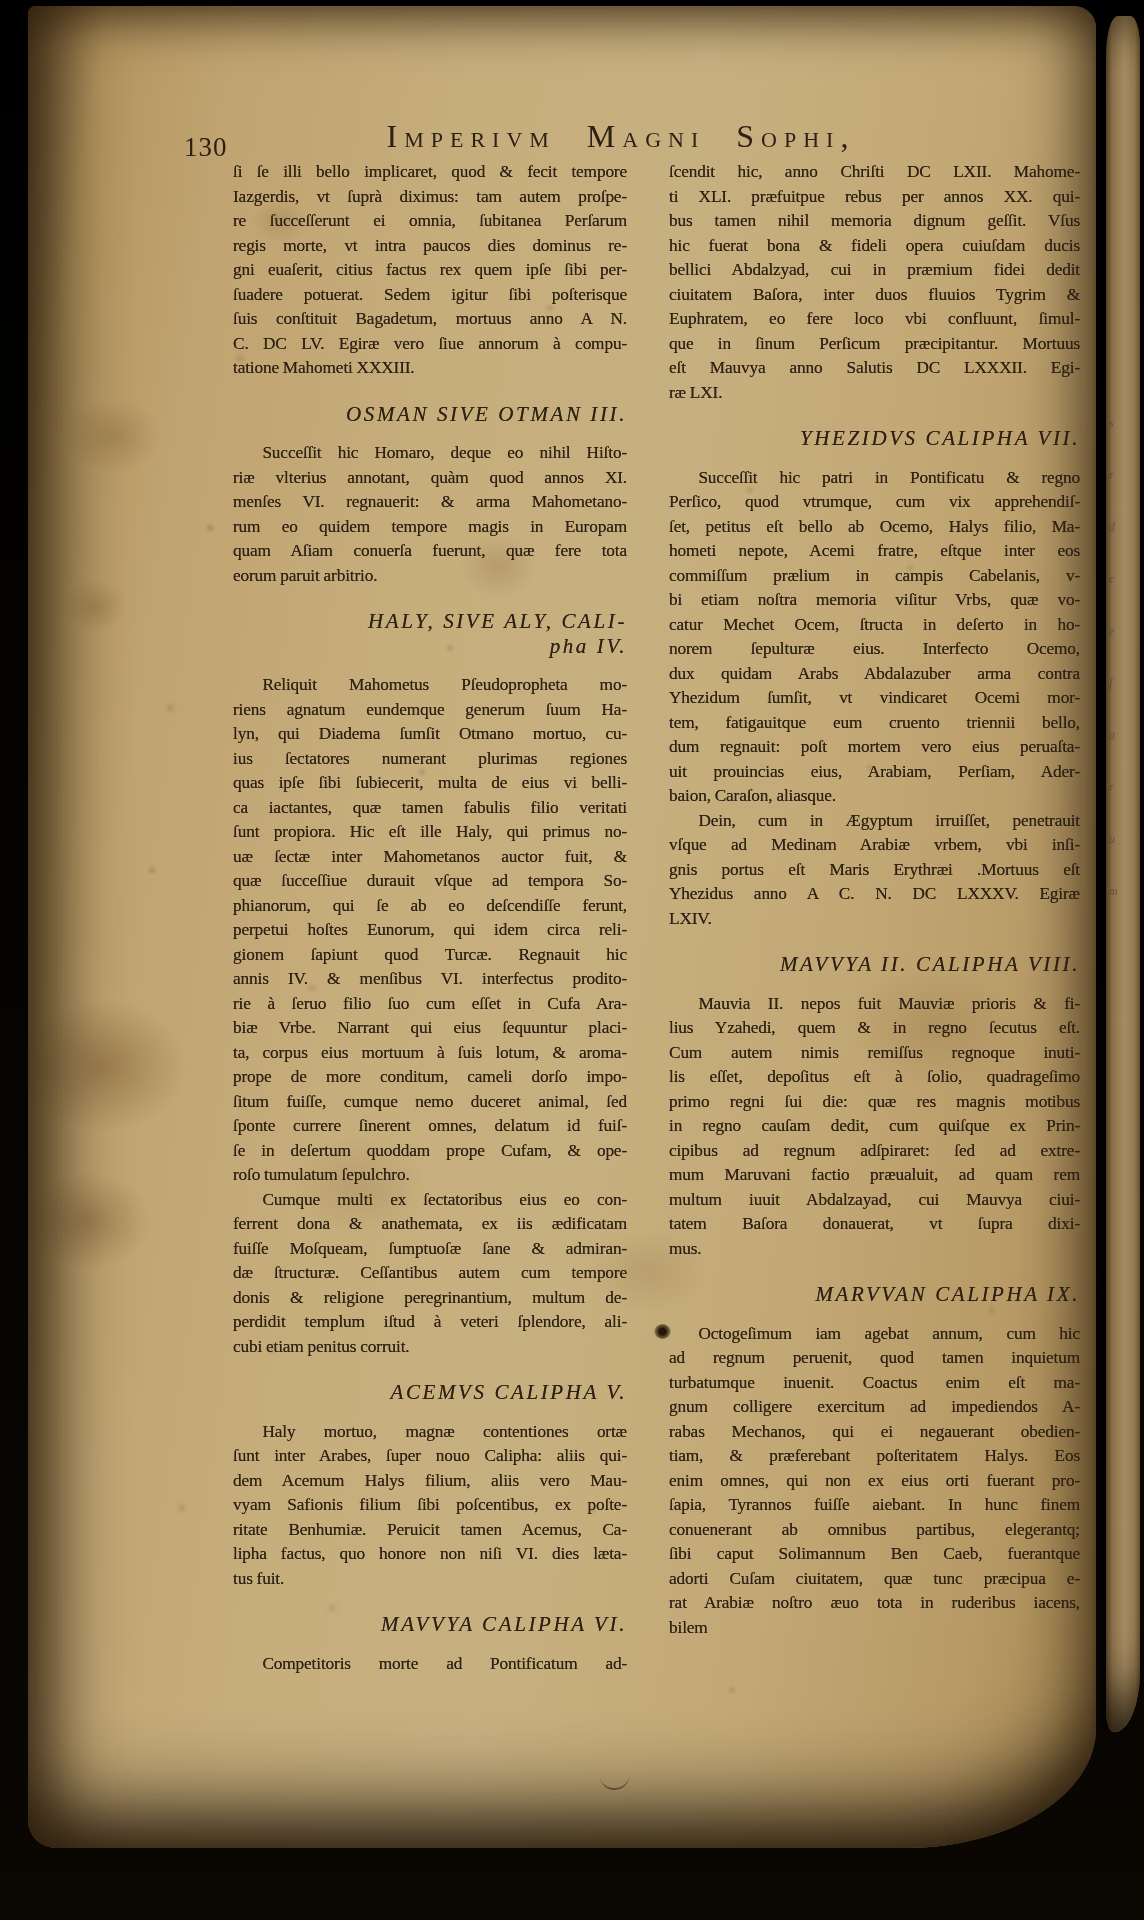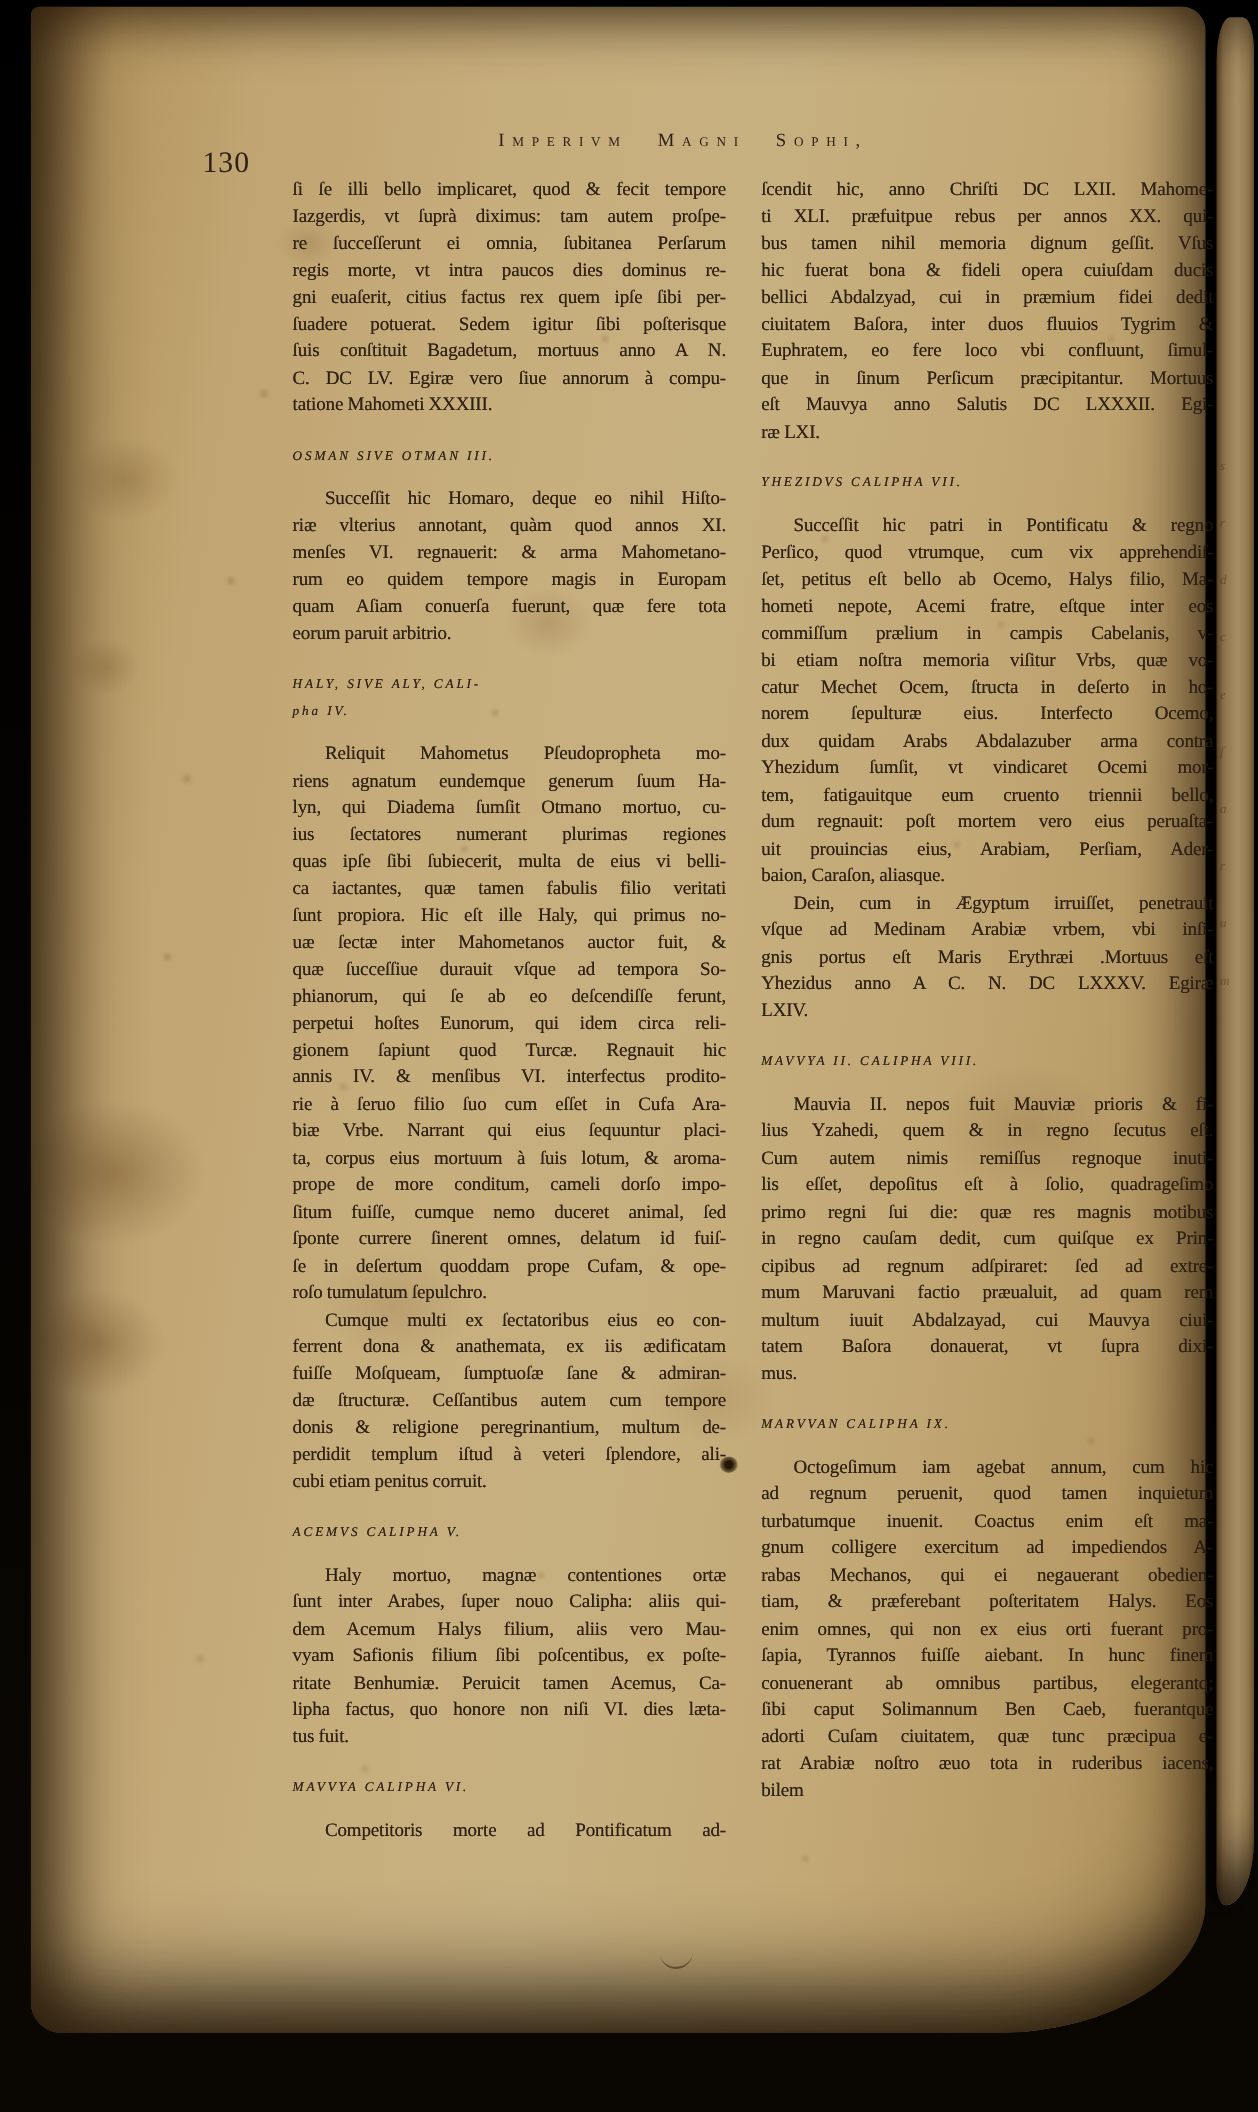--- a/index.html
+++ b/index.html
@@ -37,34 +37,34 @@
       282px 980px 4px 1px rgba(110,80,40,.24), 242px 1342px 3px 1px rgba(110,80,40,.24),
       462px 1424px 3px 1px rgba(110,80,40,.20), 562px 1502px 3px 1px rgba(110,80,40,.18),
       840px 760px 3px 1px rgba(110,80,40,.18),  880px 560px 3px 1px rgba(110,80,40,.16),
       302px 1600px 4px 1px rgba(110,80,40,.22), 702px 1682px 3px 1px rgba(110,80,40,.18),
       152px 1500px 4px 1px rgba(110,80,40,.26), 980px 300px 3px 1px rgba(110,80,40,.16),
       1002px 862px 3px 1px rgba(110,80,40,.18), 962px 1302px 3px 1px rgba(110,80,40,.18);}
 
   
   .page-number{position:absolute;left:156px;top:126px;font-size:27px;letter-spacing:1px;}
   .running-title{position:absolute;left:205px;top:112px;width:832px;text-align:center;
-    font-variant-caps:small-caps;font-size:17px;letter-spacing:7px;word-spacing:16px;
+    font-variant-caps:small-caps;font-size:32px;letter-spacing:7px;word-spacing:16px;
     transform:translateX(-28px);}
 
   
-  .text-block{position:absolute;left:205px;top:154px;width:832px;display:flex;gap:32px;margin-left:33px;}
+  .text-block{position:absolute;left:205px;top:154px;width:832px;display:flex;gap:42px;}
   .col{flex:none;}
   .col-left{width:394px;}
   .col-right{width:411px;}
   .line{font-size:17.3px;line-height:24.5px;letter-spacing:-0.15px;word-spacing:-0.3px;
     text-align:justify;text-align-last:justify;
     text-shadow:0 0 0.6px rgba(46,33,20,.75);}
   .line.last{text-align-last:left;}
   .para.indent .line:first-child{text-indent:1.7em;}
-  .heading{text-align:left;font-style:italic;font-size:12px;line-height:24.5px;
+  .heading{text-align:right;font-style:italic;font-size:21px;line-height:24.5px;
     letter-spacing:2.6px;margin:0;text-shadow:0 0 0.6px rgba(46,33,20,.75);}
   .heading.h-first{margin-top:21px;}
   .heading.h-last{margin-bottom:15px;}
   .catchword{text-align:right;text-align-last:right;}
 
   
   .ink-blot{position:absolute;left:626px;top:1318px;width:17px;height:15px;border-radius:50%;
     background:radial-gradient(circle,#241708 28%,rgba(36,23,8,.55) 58%,rgba(36,23,8,0) 78%);}
   .pen-mark{position:absolute;left:572px;top:1768px;width:30px;height:14px;
     border-bottom:2px solid rgba(62,44,22,.6);border-radius:0 0 15px 15px;transform:rotate(-3deg);}

